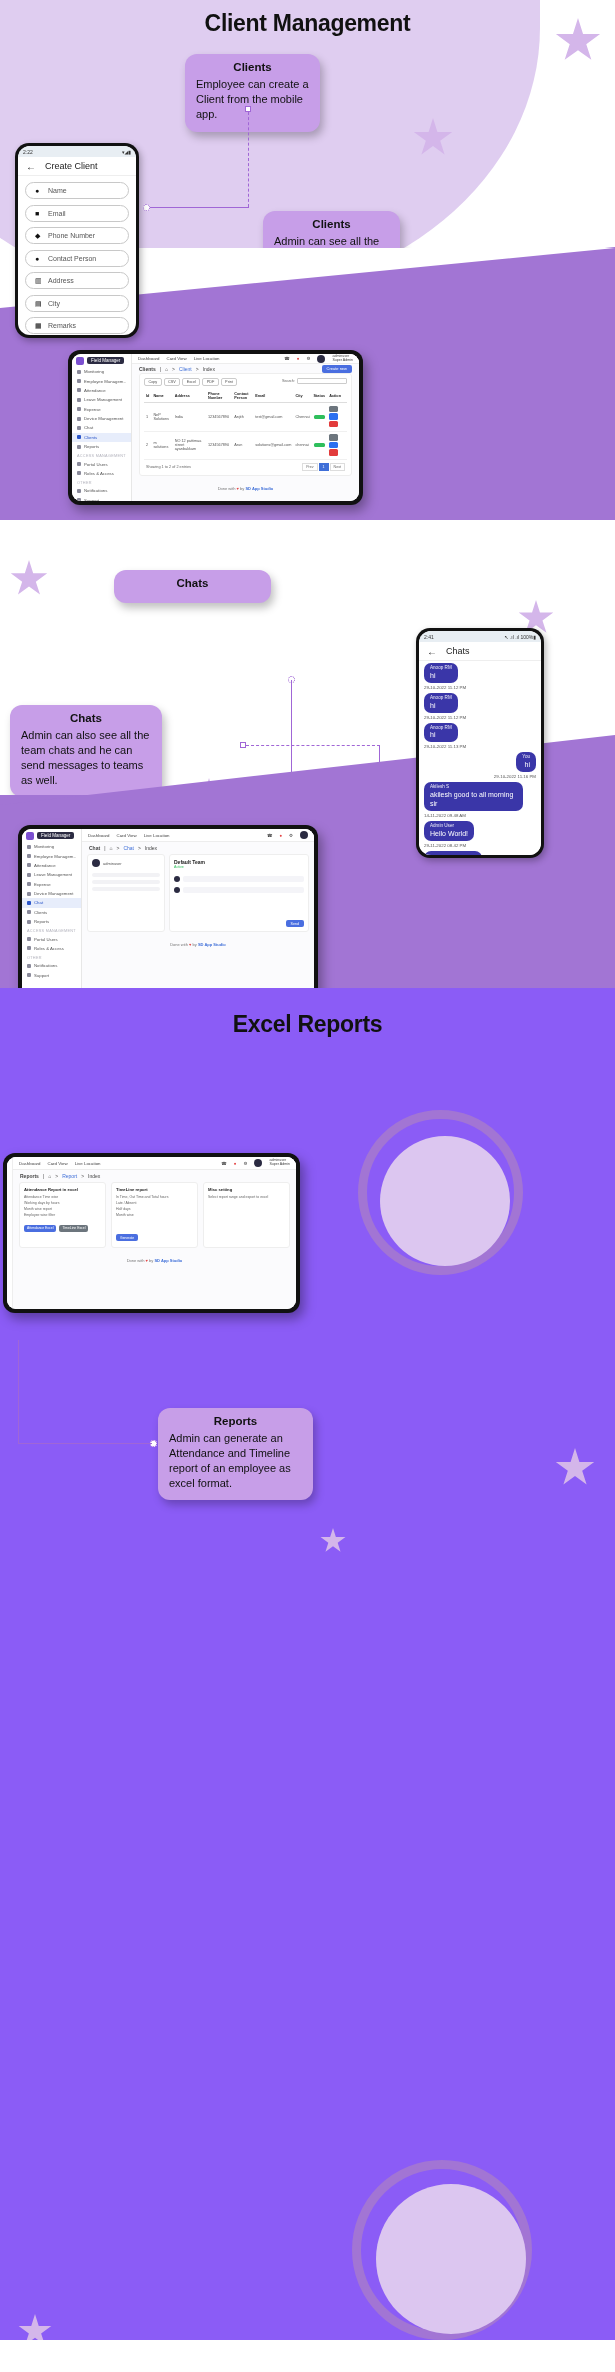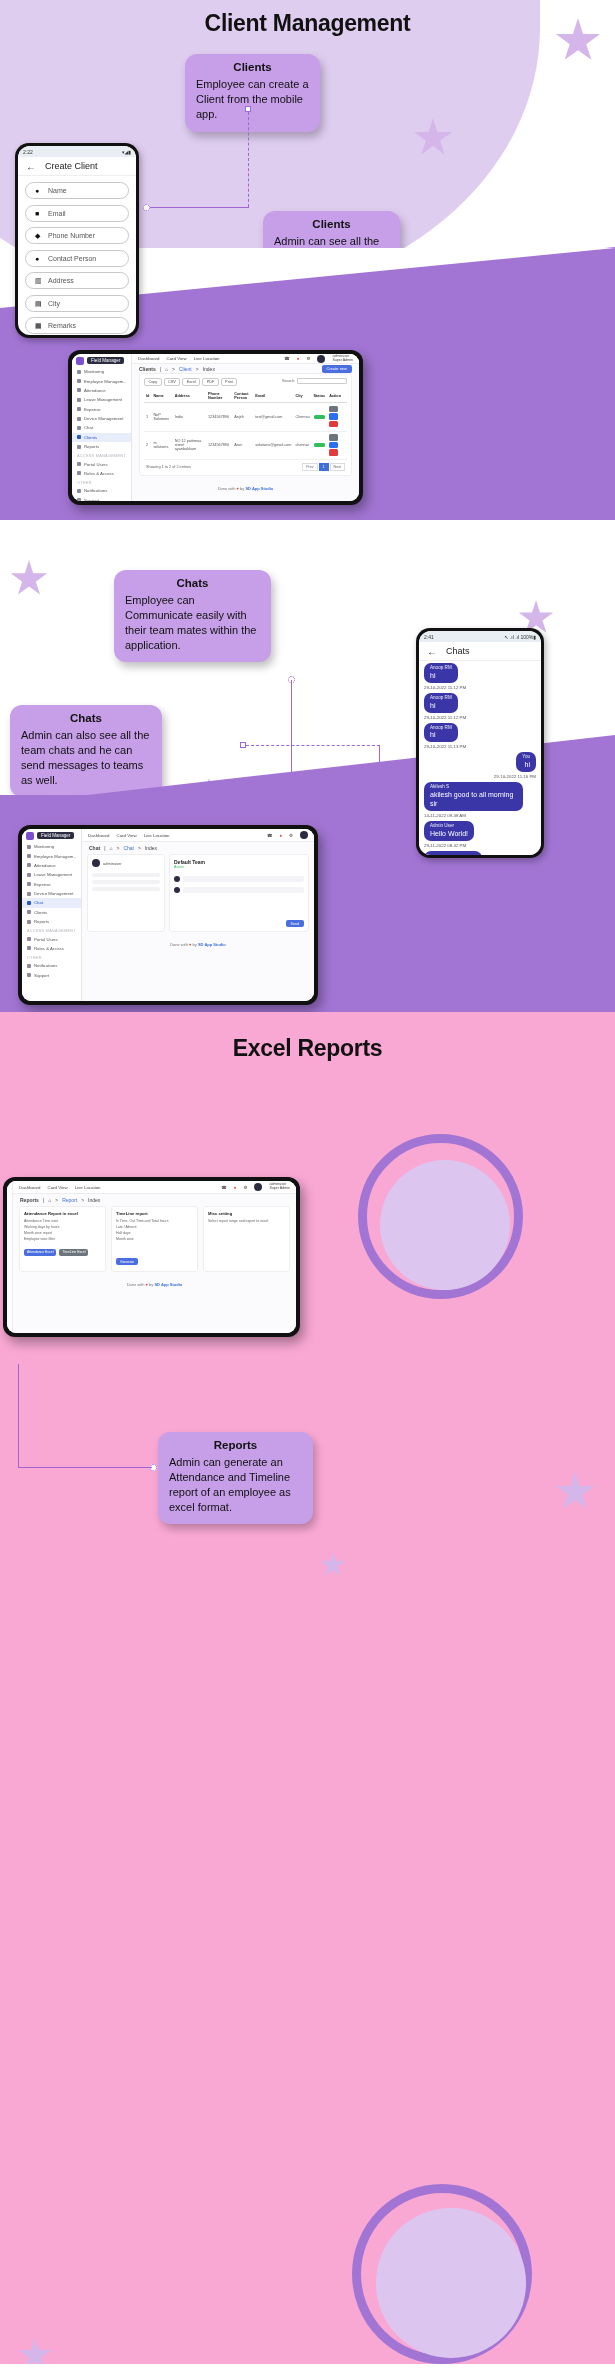--- a/index.html
+++ b/index.html
@@ -134,21 +134,21 @@
 
   
   .sec2 { position:absolute; left:0; top:520px; width:615px; height:500px; background:#fff; overflow:hidden;}
   .sec2 .purple-band { position:absolute; left:0; top:275px; width:615px; height:225px; background:#a275d4; }
   .sec2 .purple-band::before{
     content:""; position:absolute; left:0; top:-60px; width:615px; height:70px; background:#a275d4;
     clip-path: polygon(0 100%, 100% 0, 100% 100%, 0 100%);
   }
 
   
-  .sec3 { position:absolute; left:0; top:1012px; width:615px; height:1352px; background:#f9a8d4; overflow:hidden; }
+  .sec3 { position:absolute; left:0; top:988px; width:615px; height:1352px; background:#8b5cf6; overflow:hidden; }
   .rep-text { font-size:11px; line-height:1.45; color:#111; }
 </style>
 </head>
 <body>
 
 <div class="page">
 
   <div class="sec1">
     <div class="blob"></div>
     <div class="star" style="left:555px; top:18px; width:46px; height:46px;"></div>
@@ -382,21 +382,20 @@
   </div>
 
   <div class="sec2">
     <div class="star" style="left:10px; top:40px; width:38px; height:38px;"></div>
     <div class="star" style="left:518px; top:80px; width:36px; height:36px;"></div>
     <div class="star" style="left:188px; top:258px; width:42px; height:42px;"></div>
 
 
     <div class="callout" style="left:114px; top:50px; width:157px;">
       <div class="co-title">Chats</div>
-      <div class="co-body">Employee can Communicate easily with their team mates within the application.</div>
     </div>
     <div class="node-ci" style="left:288px; top:156px;"></div>
     <div class="sol-v" style="left:291px; top:160px; height:140px;"></div>
     <div class="dash-h" style="left:291px; top:300px; width:115px;"></div>
     <div class="node-sq" style="left:404px; top:297px;"></div>
 
     <div class="callout" style="left:10px; top:185px; width:152px;">
       <div class="co-title">Chats</div>
       <div class="co-body">Admin can also see all the team chats and he can send messages to teams as well.</div>
     </div>

